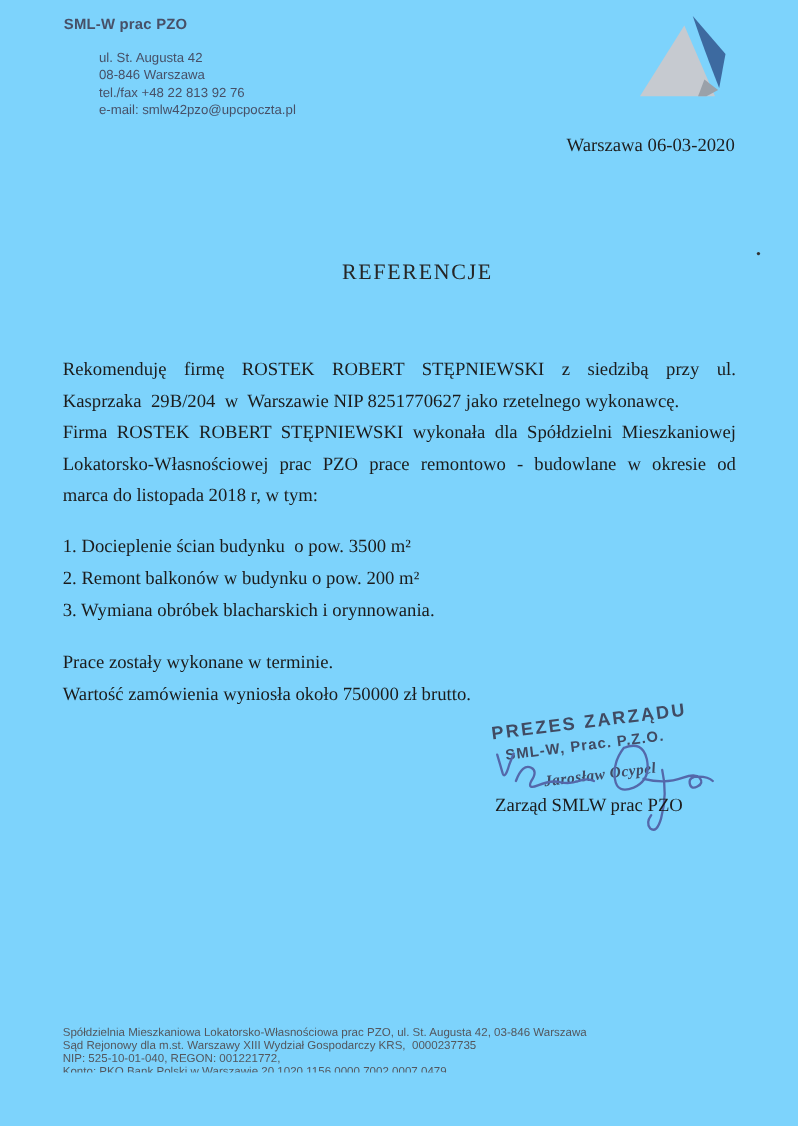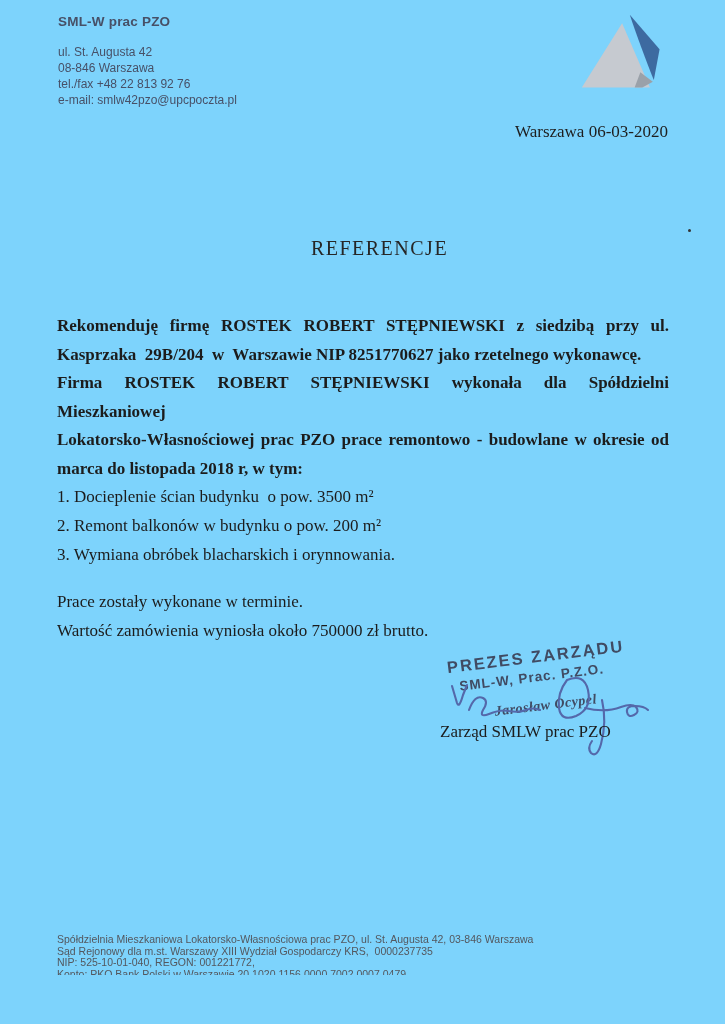--- a/index.html
+++ b/index.html
@@ -3,46 +3,46 @@
 <meta charset="utf-8">
 <style>
   html,body{margin:0;padding:0;background:#ffffff;}
   .page{
     position:relative;width:725px;height:1024px;background:#7dd3fc;
     font-family:"Liberation Serif", serif;color:#1e1e1e;overflow:hidden;
   }
   
   .letterhead{position:absolute;left:58px;top:14px;font-family:"Liberation Sans",sans-serif;color:#475067;}
   .org-name{font-weight:bold;font-size:13.5px;letter-spacing:.2px;margin-bottom:15px;}
-  .contact-line{font-size:12px;line-height:16px;}
+  .contact-line{font-size:12px;line-height:16px;margin-left:32px;}
   
   .logo{position:absolute;left:577px;top:10px;width:96px;height:88px;}
   
   .date-line{position:absolute;top:122px;right:57px;font-size:17px;}
   .doc-title{position:absolute;top:237px;left:17px;width:100%;text-align:center;font-size:20px;letter-spacing:1.5px;color:#262626;}
   .speck{position:absolute;left:688px;top:229px;width:3px;height:3px;background:#333;border-radius:50%;}
   
   .bodyblock{position:absolute;left:57px;width:612px;font-size:17px;color:#1c1c1c;}
-  .paras{top:312px;font-weight:bold;}
+  .paras{top:322px;}
   .worklist{top:482px;}
   .closing{top:588px;}
   .tline{line-height:28.5px;}
   .worklist .tline{line-height:29px;}
   .j{text-align:justify;text-align-last:justify;}
   .plain{white-space:pre-wrap;}
   
   .stamp{position:absolute;left:432px;top:660px;width:245px;height:90px;
          transform:rotate(-7deg);transform-origin:0 0;color:#3c4158;
          font-family:"Liberation Sans",sans-serif;opacity:.93;}
   .stamp-l1{position:absolute;left:14px;top:0;font-size:16.5px;font-weight:bold;letter-spacing:2px;}
   .stamp-l2{position:absolute;left:24px;top:22px;font-size:13.5px;font-weight:bold;letter-spacing:1px;}
   .stamp-l3{position:absolute;left:56px;top:51px;font-size:14px;font-weight:bold;font-style:italic;
             font-family:"Liberation Serif",serif;letter-spacing:.5px;}
   .signature-svg{position:absolute;left:425px;top:650px;width:250px;height:115px;}
-  .typed-name{position:absolute;left:440px;top:722px;font-size:17px;color:#1c1c1c;}
+  .typed-name{position:absolute;left:450px;top:722px;font-size:17px;color:#1c1c1c;}
   
   .footer{position:absolute;left:57px;top:934px;width:600px;
           font-family:Liberation Sans, sans-serif;font-size:10.5px;line-height:11.5px;color:#53575e;}
   .footer-clip{height:6px;overflow:hidden;}
 </style>
 </head>
 <body>
 
 <div class="page">
 

